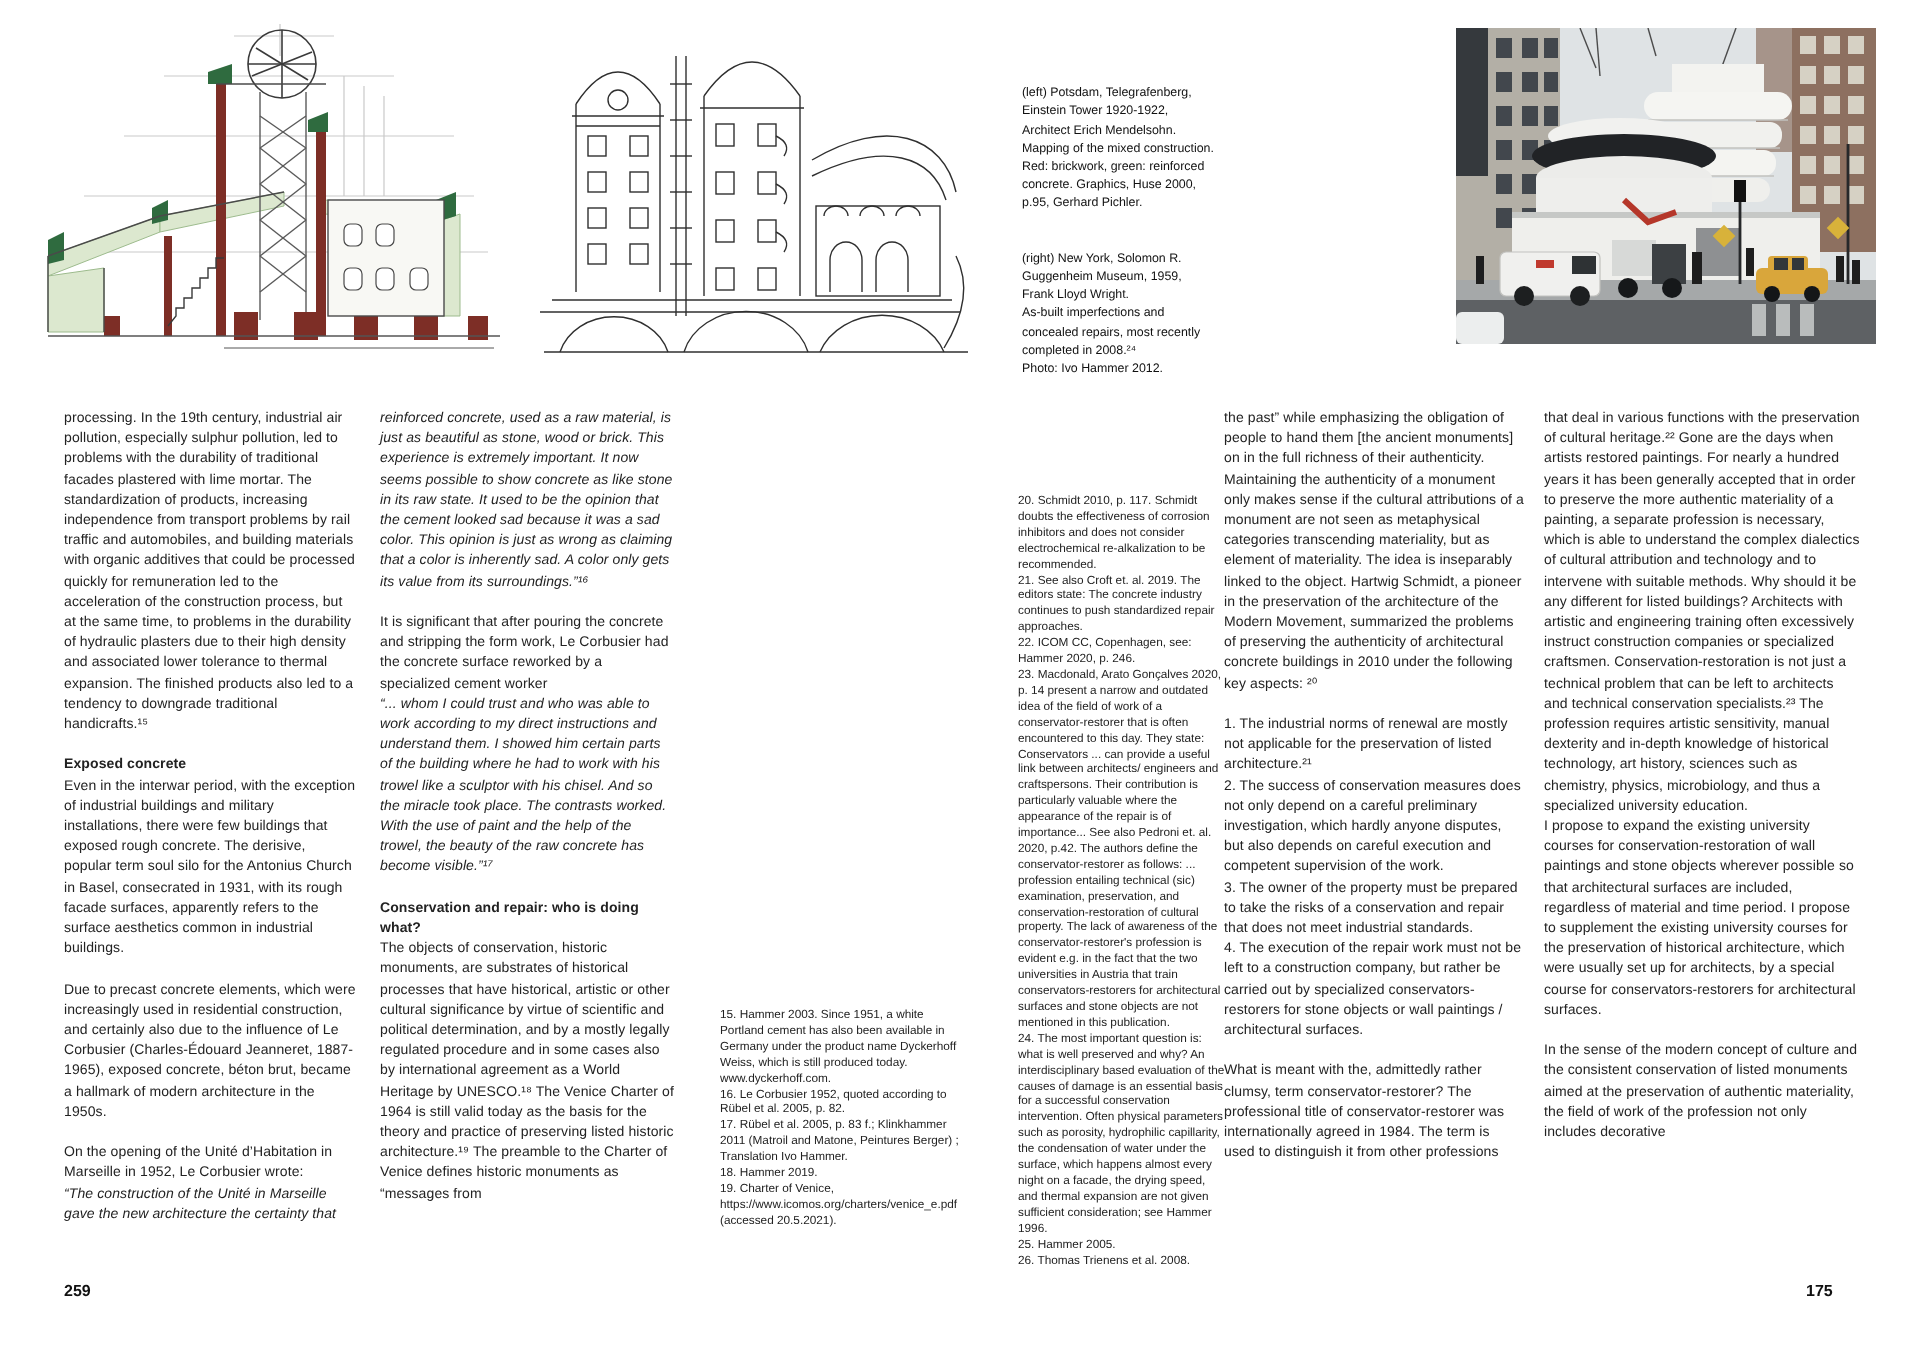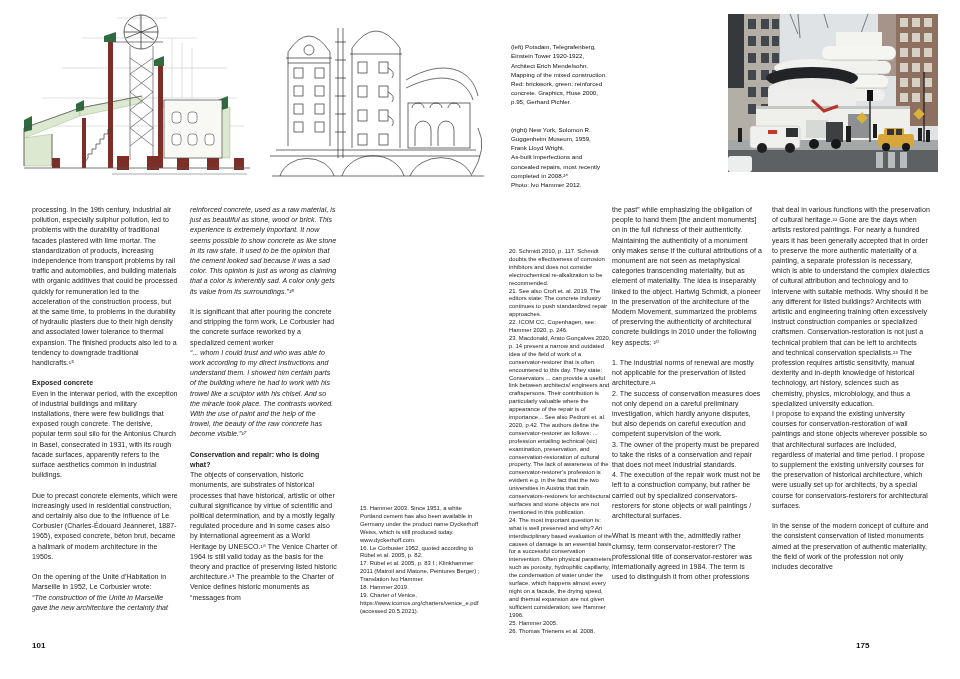--- a/index.html
+++ b/index.html
@@ -384,16 +384,16 @@
     <p>4. The execution of the repair work must not be left to a construction company, but rather be carried out by specialized conservators-restorers for stone objects or wall paintings / architectural surfaces.</p>
     <p class="tight">What is meant with the, admittedly rather clumsy, term conservator-restorer? The professional title of conservator-restorer was internationally agreed in 1984. The term is used to distinguish it from other professions</p>
   </div>
 
   <div class="body-col" style="left:772px;top:205px;width:158px;">
     <p class="tight">that deal in various functions with the preservation of cultural heritage.²² Gone are the days when artists restored paintings. For nearly a hundred years it has been generally accepted that in order to preserve the more authentic materiality of a painting, a separate profession is necessary, which is able to understand the complex dialectics of cultural attribution and technology and to intervene with suitable methods. Why should it be any different for listed buildings? Architects with artistic and engineering training often excessively instruct construction companies or specialized craftsmen. Conservation-restoration is not just a technical problem that can be left to architects and technical conservation specialists.²³ The profession requires artistic sensitivity, manual dexterity and in-depth knowledge of historical technology, art history, sciences such as chemistry, physics, microbiology, and thus a specialized university education.</p>
     <p>I propose to expand the existing university courses for conservation-restoration of wall paintings and stone objects wherever possible so that architectural surfaces are included, regardless of material and time period. I propose to supplement the existing university courses for the preservation of historical architecture, which were usually set up for architects, by a special course for conservators-restorers for architectural surfaces.</p>
     <p class="tight">In the sense of the modern concept of culture and the consistent conservation of listed monuments aimed at the preservation of authentic materiality, the field of work of the profession not only includes decorative</p>
   </div>
 
-  <div class="pagenum" style="left:32px;top:641px;">101</div>
-  <div class="pagenum" style="left:856px;top:641px;">175</div>
+  <div class="pagenum" style="left:32px;top:641px;">259</div>
+  <div class="pagenum" style="left:903px;top:641px;">175</div>
 
 </div>
 
 </body></html>

